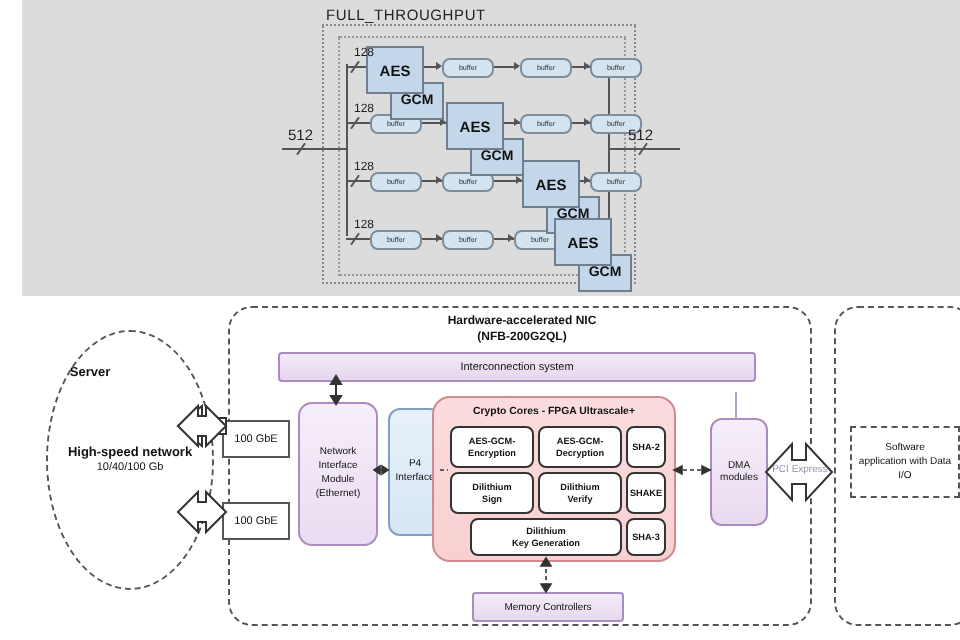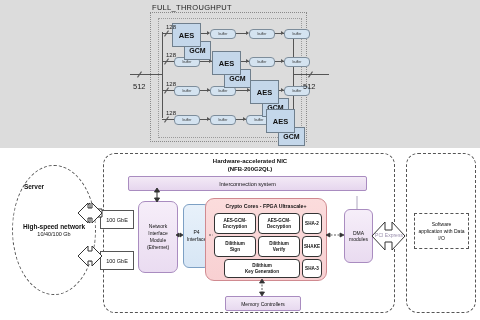--- a/index.html
+++ b/index.html
@@ -2,21 +2,21 @@
 <html><head>
 <meta charset="utf-8">
 <title>Architecture Diagram</title>
 <style>
   html,body{margin:0;padding:0;}
   body{
     width:480px;height:320px;overflow:hidden;position:relative;
     font-family:"Liberation Sans","DejaVu Sans",sans-serif;
     background:#ffffff;
   }
-  #root{position:absolute;left:0;top:0;width:420px;height:320px;border-radius:18px;}
+  #root{position:absolute;left:11px;top:0;width:420px;height:320px;border-radius:18px;}
 
   
   .top-panel{position:absolute;left:0;top:0;width:480px;height:148px;background:#dcdcdc;}
   .ft-label{
     position:absolute;left:152px;top:3px;font-size:7.5px;color:#222;
     letter-spacing:.3px;white-space:nowrap;
   }
   .ft-box{
     position:absolute;left:150px;top:12px;width:155px;height:128px;
     border:1px dotted #8a8a8a;background:transparent;
@@ -40,21 +40,21 @@
   .buf{
     position:absolute;width:24px;height:8px;background:#d4e3f0;
     border:1px solid #7d8d9b;border-radius:4px;
     display:flex;align-items:center;justify-content:center;
     font-size:3.6px;color:#333;z-index:4;
   }
   .wire{position:absolute;background:#555;z-index:1;}
   .wh{height:1px;}
   .wv{width:1px;}
   .lbl128{position:absolute;font-size:6px;color:#222;z-index:7;}
-  .lbl512{position:absolute;font-size:7.5px;color:#222;z-index:7;margin-top:19px;}
+  .lbl512{position:absolute;font-size:7.5px;color:#222;z-index:7;}
   .slash{position:absolute;width:7px;height:1px;background:#555;transform:rotate(-55deg);z-index:3;}
   .arrowh{
     position:absolute;width:0;height:0;border-top:2px solid transparent;
     border-bottom:2px solid transparent;border-left:3px solid #555;z-index:3;
   }
 
   
   .bot-panel{position:absolute;left:0;top:148px;width:480px;height:172px;background:#fff;}
 
   .net-ellipse{

